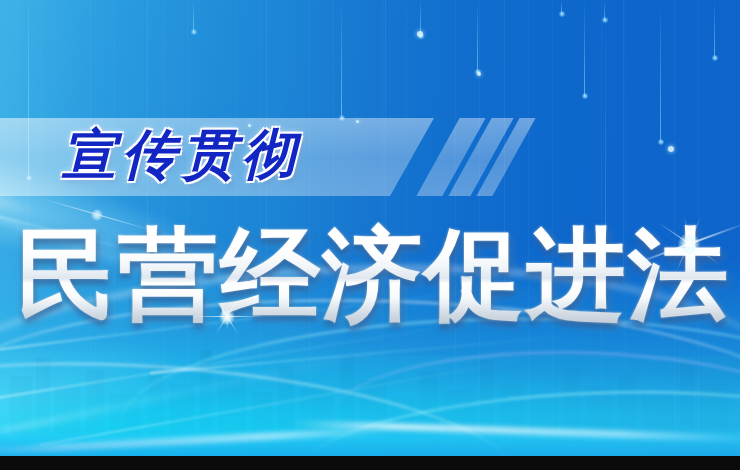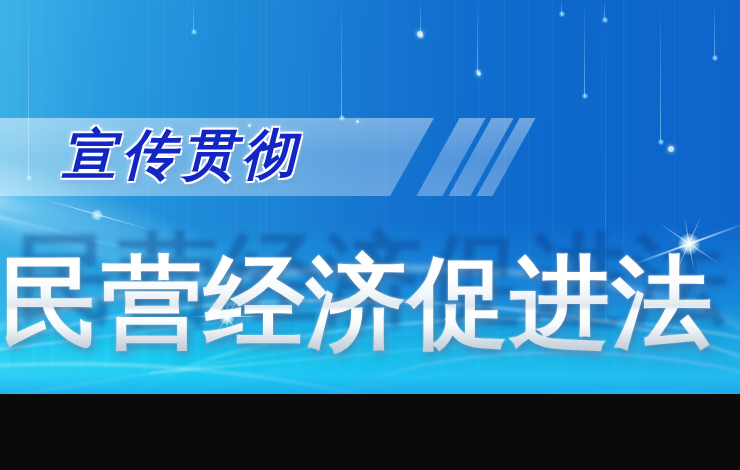--- a/index.html
+++ b/index.html
@@ -3,21 +3,21 @@
 <meta charset="utf-8">
 <style>
   html, body {
     margin: 0;
     padding: 0;
     background: #0a0a0a;
   }
   #banner-root {
     position: relative;
     width: 740px;
-    height: 394px;
+    height: 456px;
     overflow: hidden;
     font-family: "Liberation Serif", "DejaVu Serif", serif;
     background: #1277d4;
     user-select: none;
   }
 
   
   .bg-base {
     position: absolute; inset: 0;
     background:
@@ -167,42 +167,41 @@
        1.6px -1.6px 0 rgba(255,255,255,.95),
       -1.6px  1.6px 0 rgba(255,255,255,.95),
        1.6px  1.6px 0 rgba(255,255,255,.95),
        0 0 7px rgba(255,255,255,.85),
        2px 3px 5px rgba(10,40,120,.30);
   }
 
   
   .main-title {
     position:absolute; left:0; right:10px; top:222px;
-    text-align:left;
+    text-align:right;
     font-family: "Liberation Serif", "DejaVu Serif", serif;
     font-size: 100px;
     line-height: 108px;
     font-weight: 700;
     letter-spacing: 2px;
     white-space: nowrap;
     background: linear-gradient(180deg,
         #ffffff 0%,
         #ffffff 26%,
         #f3f7fa 40%,
         #dfe7ee 52%,
         #ffffff 57%,
         #f7fafc 70%,
         #cfd9e2 86%,
         #b6c3cf 100%);
     -webkit-background-clip: text;
     background-clip: text;
     color: transparent;
     -webkit-text-fill-color: transparent;
     filter: drop-shadow(2px 4px 4px rgba(8,55,115,.45)) drop-shadow(0 0 1px rgba(255,255,255,.6));
-    margin-top: 28px;
   }
   .main-title-shadow {
     position:absolute; left:0; right:0; top:222px;
     text-align:center;
     font-family: "Liberation Serif", "DejaVu Serif", serif;
     font-size: 100px;
     line-height: 108px;
     font-weight: 700;
     letter-spacing: 2px;
     white-space: nowrap;

